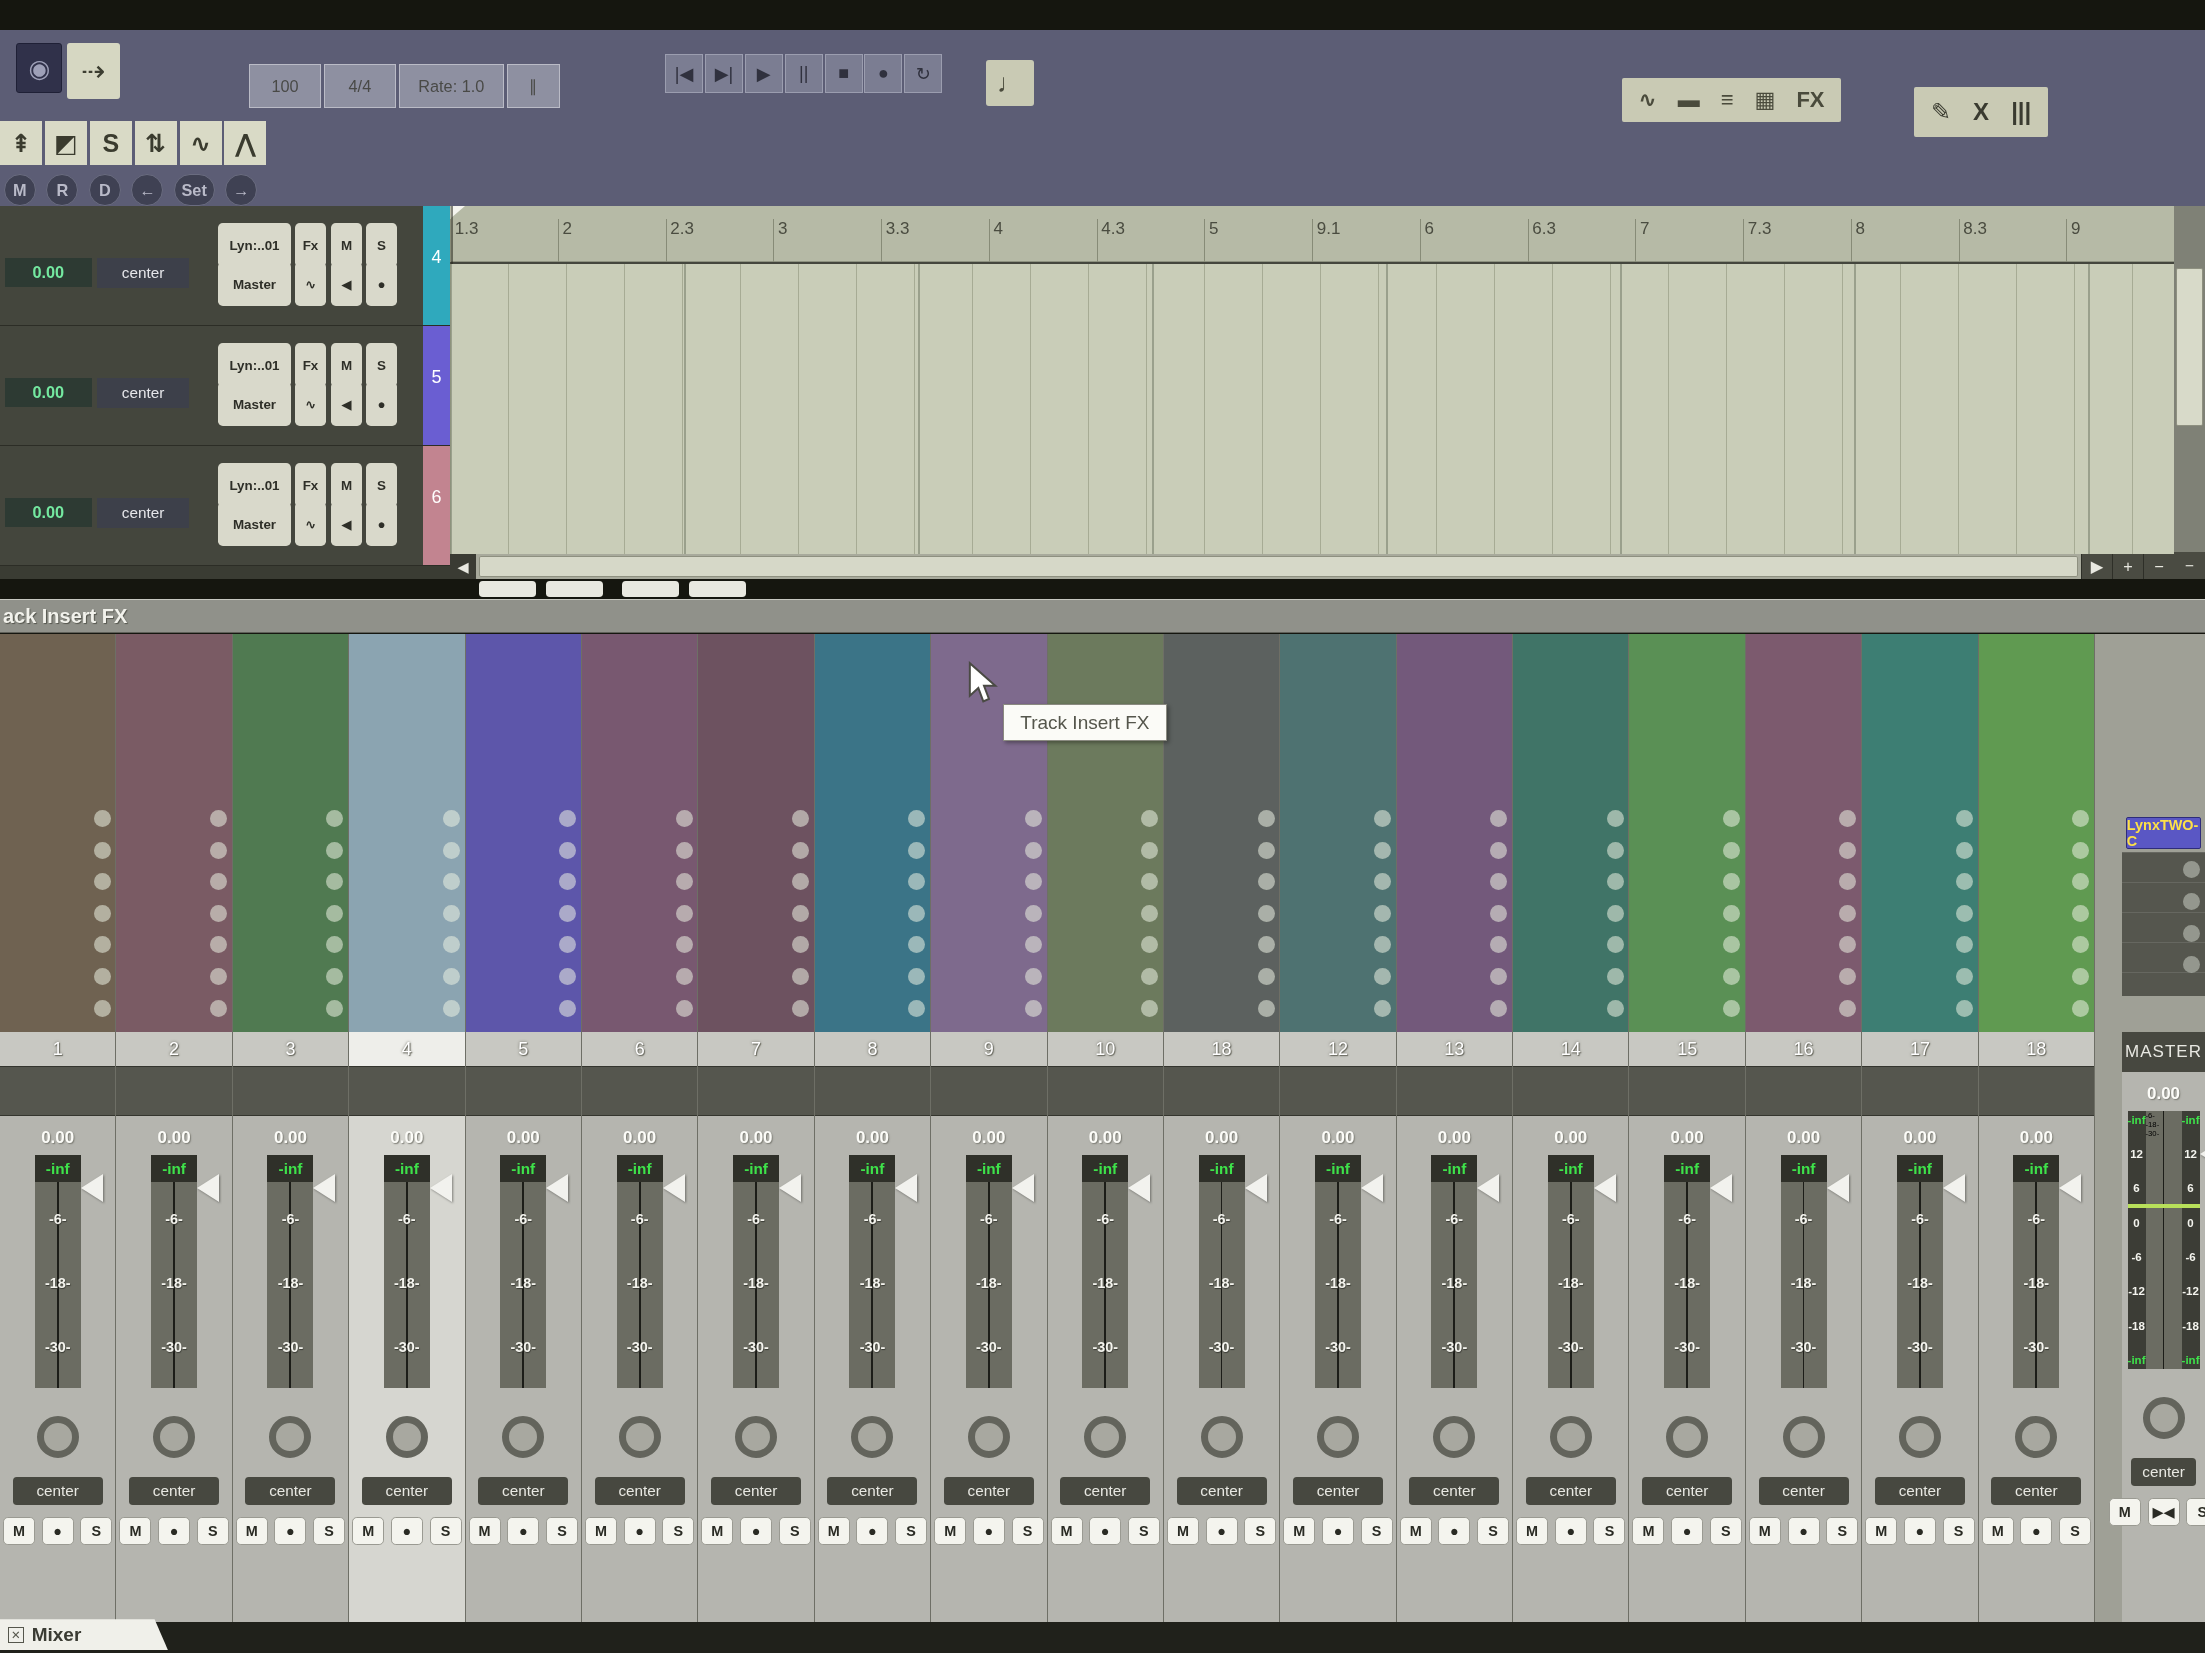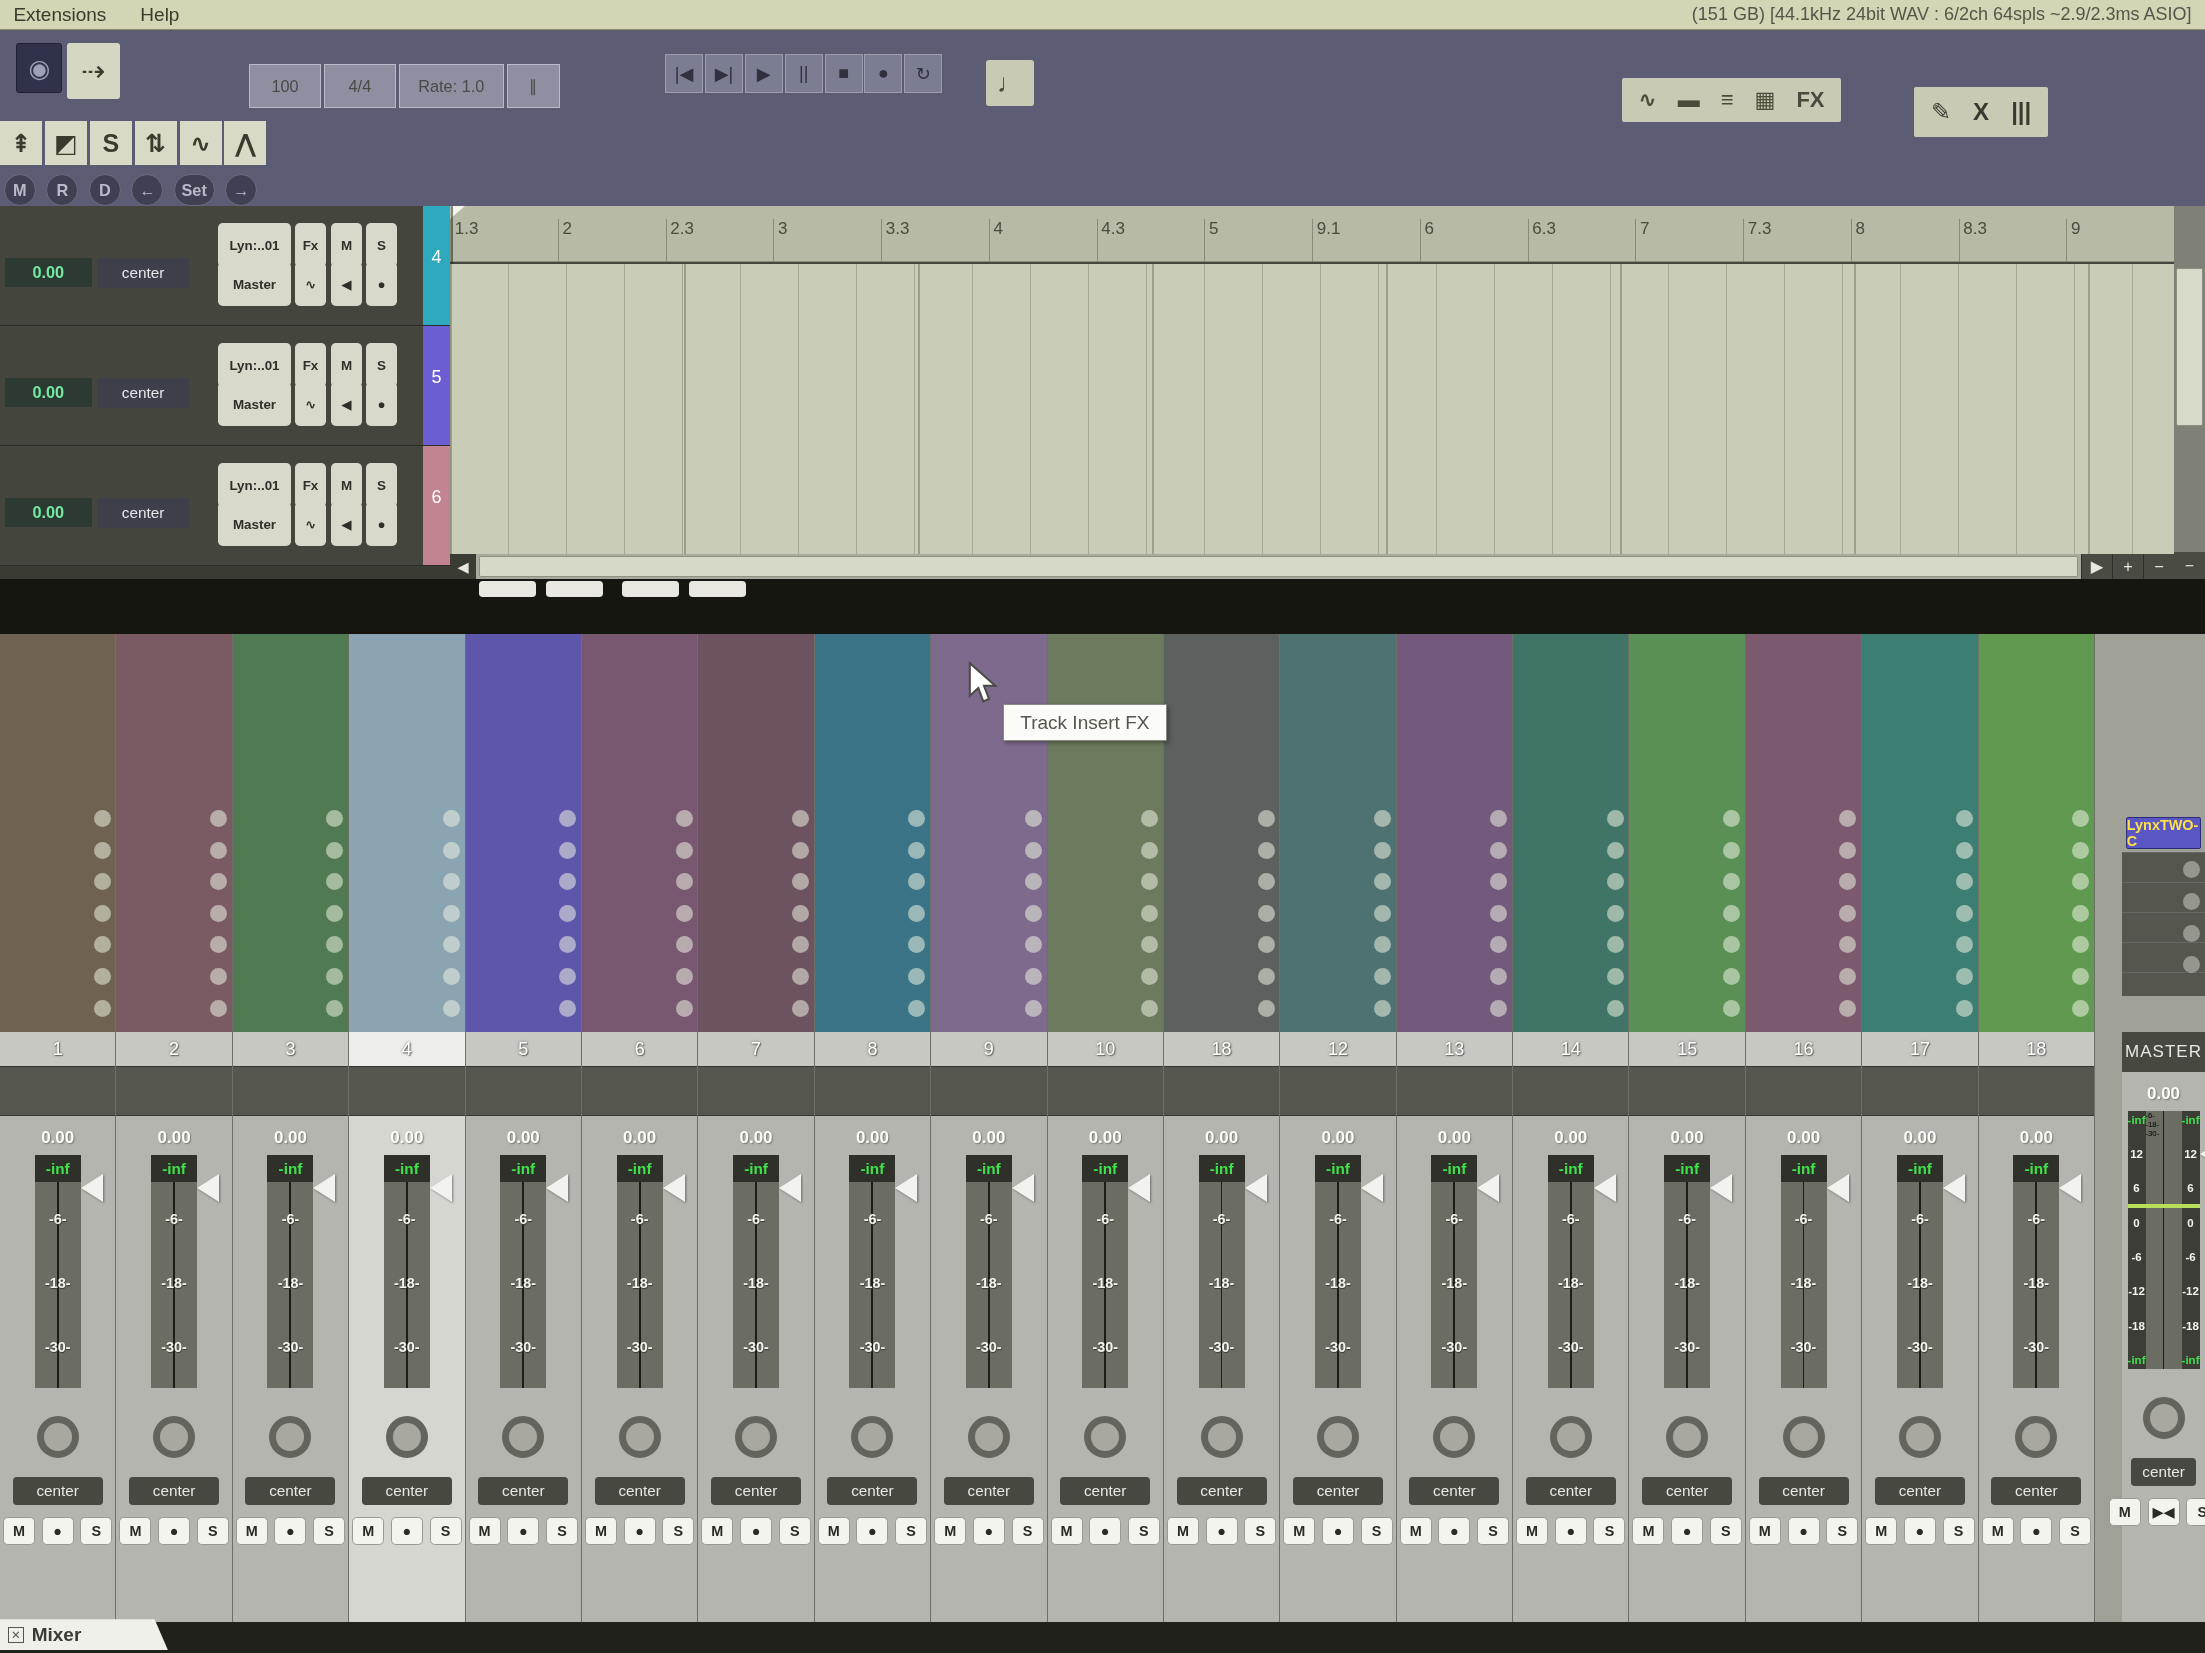--- a/index.html
+++ b/index.html
@@ -158,25 +158,20 @@
     clip-path:polygon(0 0, 92% 0, 100% 100%, 0 100%); display:flex; align-items:center; gap:7.7px; padding-left:7.7px; }
   #mixer-tab .closebox { width:16.3px; height:16.3px; border:1.4px solid #55564c; color:#55564c; font-size:11.5px;
     display:flex; align-items:center; justify-content:center; }
   #mixer-tab .tab-label { color:#3a3b33; font-size:19px; font-weight:bold; }
 </style>
 </head>
 <body>
 
 <div id="root">
 
-  <div id="menubar">
-    <span class="menu-item">Extensions</span>
-    <span class="menu-item">Help</span>
-    <span id="menu-status">(151 GB) [44.1kHz 24bit WAV : 6/2ch 64spls ~2.9/2.3ms ASIO]</span>
-  </div>
 
   <div id="toolbar">
     <div id="recmode-btn" class="tb-btn">◉</div>
     <div id="autoscroll-btn" class="tb-btn">⇢</div>
 
     <div id="bpm-group">
       <div class="bpm-box" style="width:72px">100</div>
       <div class="bpm-box" style="width:72px">4/4</div>
       <div class="bpm-box" style="width:105px">Rate: 1.0</div>
       <div class="bpm-box" style="width:53px">∥</div>
@@ -305,20 +300,23 @@
     </div>
   </div>
 
   <div id="gap-band">
     <div class="mini-btn" style="left:479px"></div>
     <div class="mini-btn" style="left:546px"></div>
     <div class="mini-btn" style="left:622px"></div>
     <div class="mini-btn" style="left:689px"></div>
   </div>
 
+  <div id="mixer-title">
+    <span>ack Insert FX</span>
+  </div>
 
   <div id="mixer">
 
     <div class="strip">
         <div class="cpanel" style="background: rgb(111, 98, 81);">
           <div class="knob-dot" style="top: 176px;"></div>
           <div class="knob-dot" style="top: 208px;"></div>
           <div class="knob-dot" style="top: 239px;"></div>
           <div class="knob-dot" style="top: 271px;"></div>
           <div class="knob-dot" style="top: 302px;"></div>

